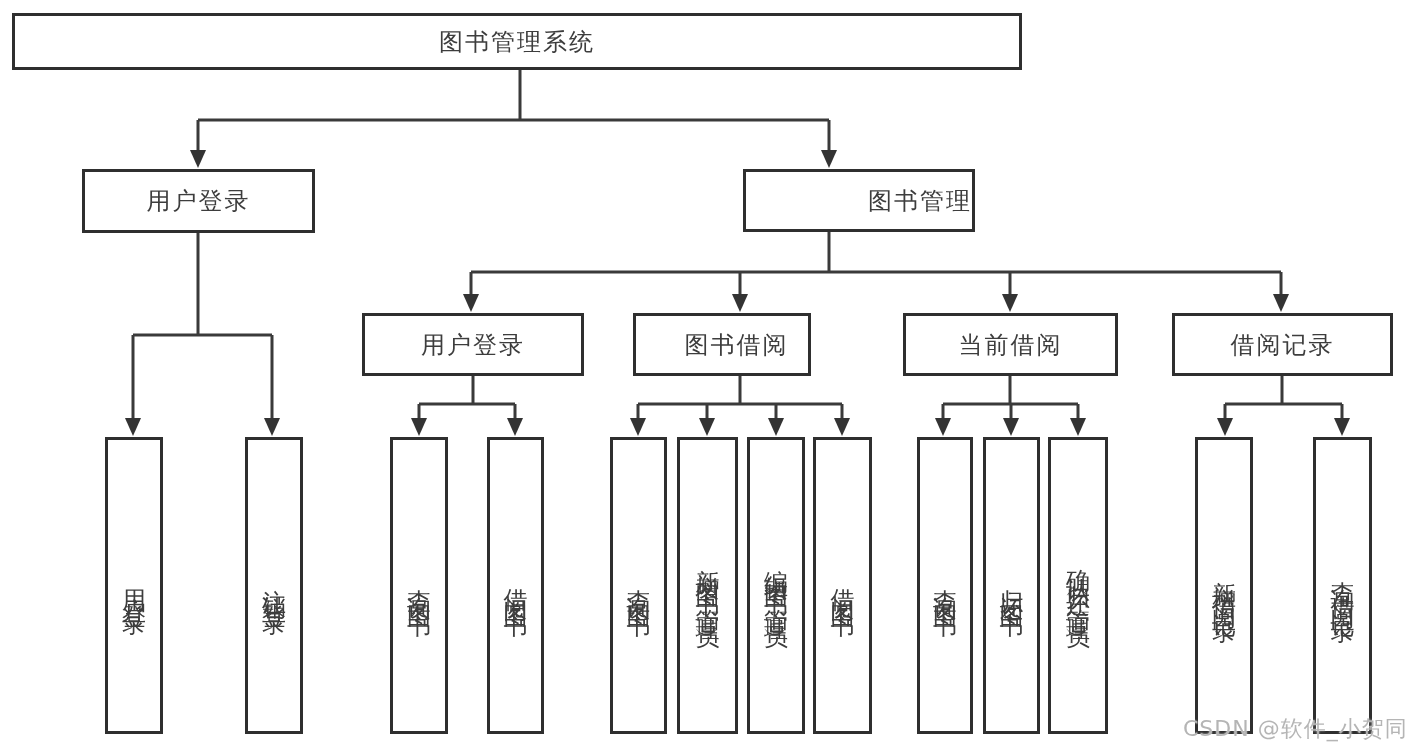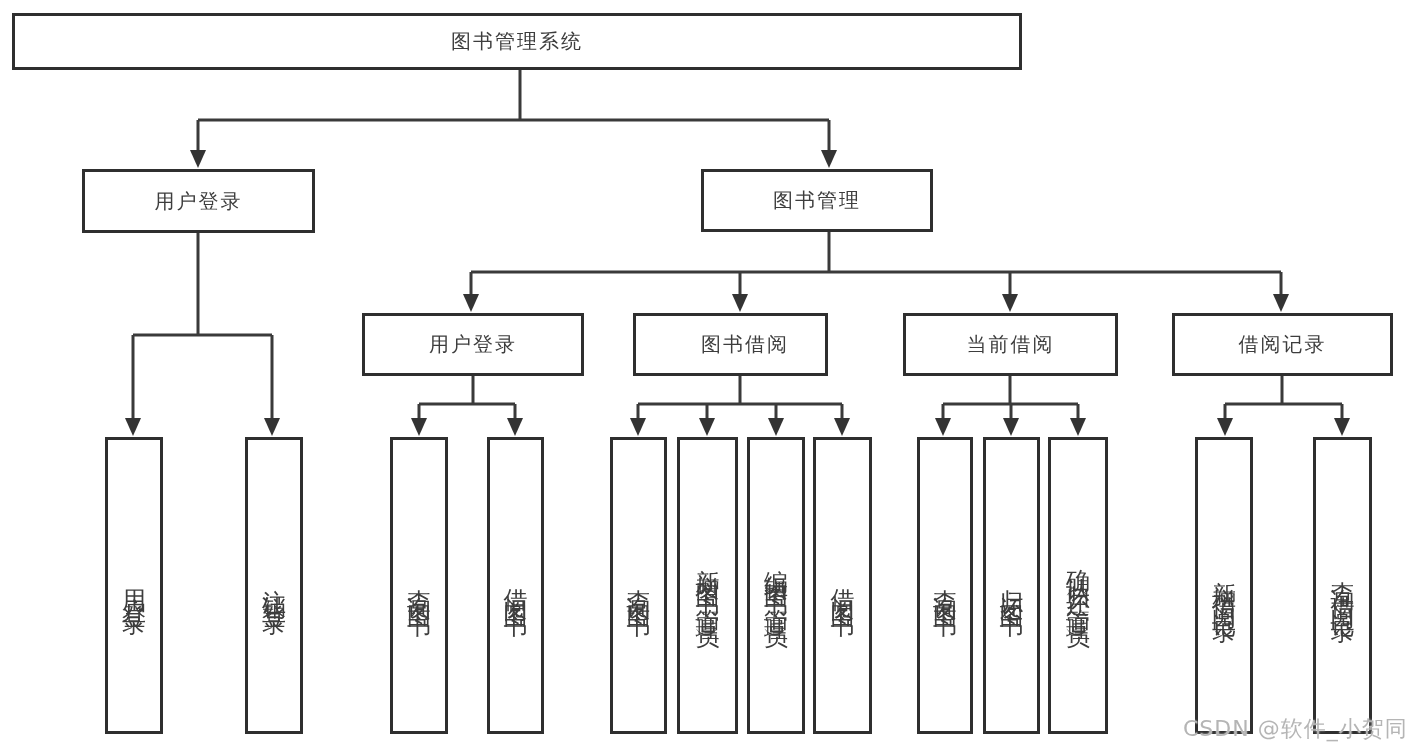--- a/index.html
+++ b/index.html
@@ -25,38 +25,38 @@
     position: absolute;
     box-sizing: border-box;
     border: 3px solid #2f2f2f;
     background: #ffffff;
     display: flex;
     align-items: center;
     justify-content: center;
     color: #3d3d3d;
   }
   .node .lbl {
-    font-size: 20px;
+    font-size: 24px;
     letter-spacing: 2px;
     white-space: nowrap;
     color: #3d3d3d;
   }
   .leaf .lbl {
     writing-mode: vertical-rl;
     text-orientation: mixed;
     letter-spacing: 8px;
     font-size: 24px;
     line-height: 1;
     white-space: normal;
   }
   .root-box   { left: 12px;  top: 13px;  width: 1010px; height: 57px; }
   .l2-a { left: 82px;  top: 169px; width: 233px; height: 64px; }
-  .l2-b { left: 701px; top: 169px; width: 232px; height: 63px; }
+  .l2-b { left: 743px; top: 169px; width: 232px; height: 63px; justify-content: flex-end; }
   .l3-a { left: 362px;  top: 313px; width: 222px; height: 63px; }
-  .l3-b { left: 633px;  top: 313px; width: 195px; height: 63px; padding-left: 29px; }
+  .l3-b { left: 633px;  top: 313px; width: 178px; height: 63px; padding-left: 29px; }
   .l3-c { left: 903px;  top: 313px; width: 215px; height: 63px; }
   .l3-d { left: 1172px; top: 313px; width: 221px; height: 63px; }
   .leaf { top: 437px; height: 297px; }
   .leaf-1  { left: 105px;  width: 58px; }
   .leaf-2  { left: 245px;  width: 58px; }
   .leaf-3  { left: 390px;  width: 58px; }
   .leaf-4  { left: 487px;  width: 57px; }
   .leaf-5  { left: 610px;  width: 57px; }
   .leaf-6  { left: 677px;  width: 61px; }
   .leaf-7  { left: 747px;  width: 58px; }

